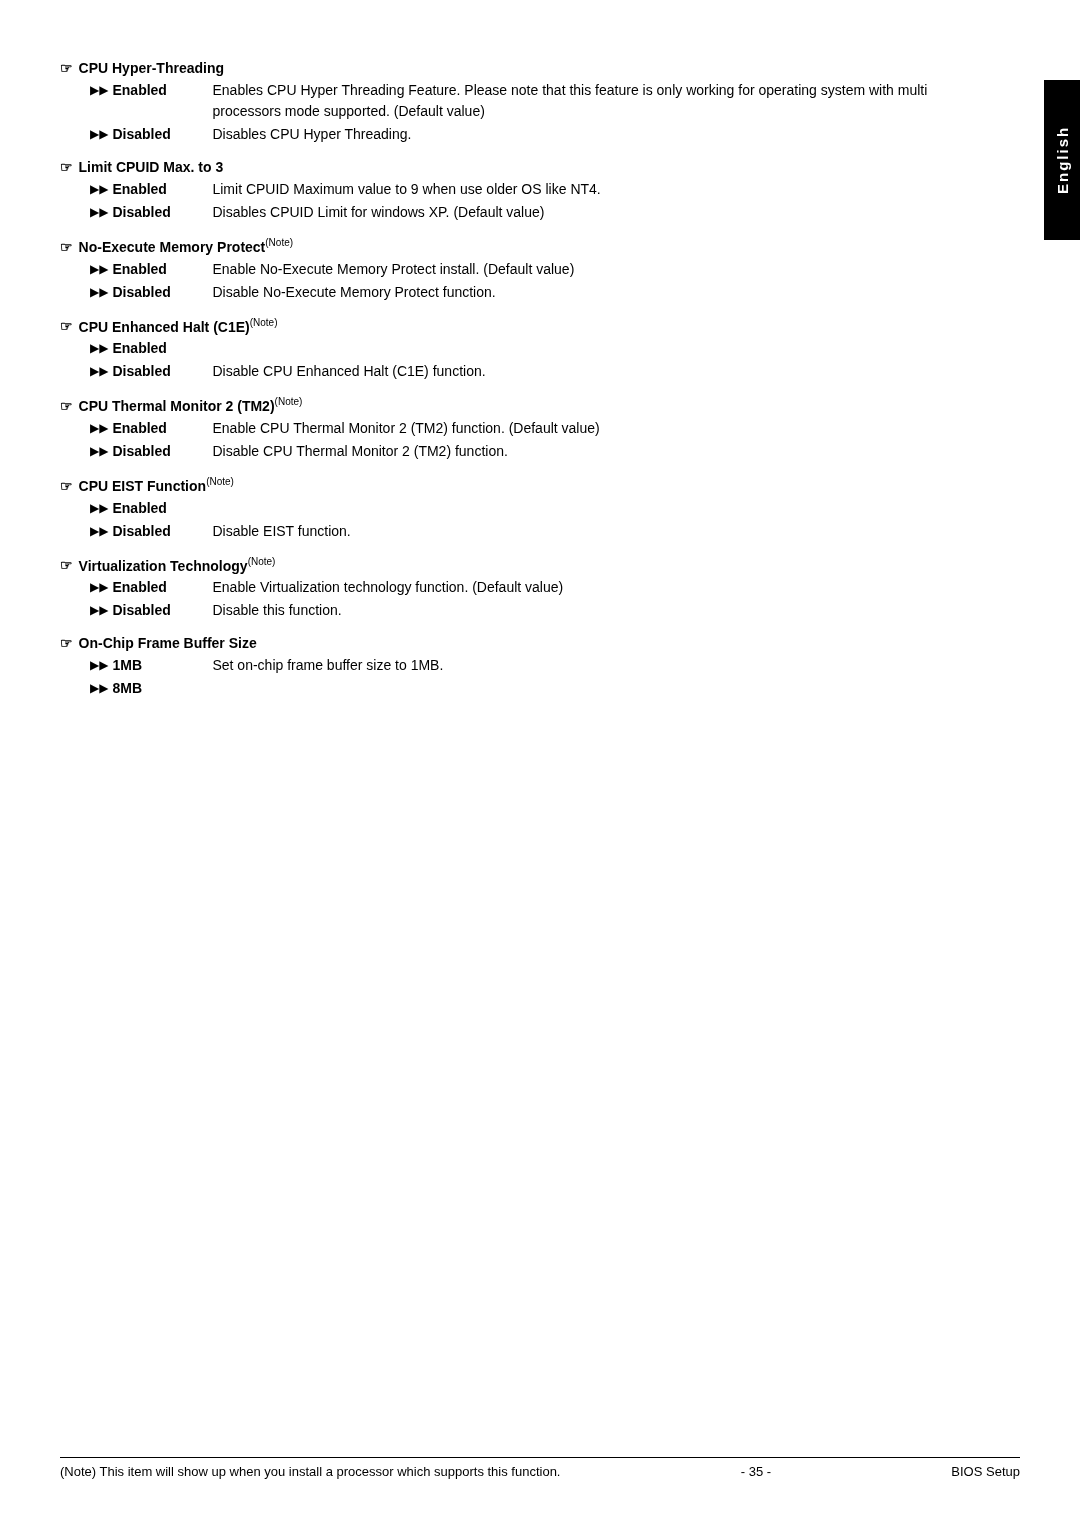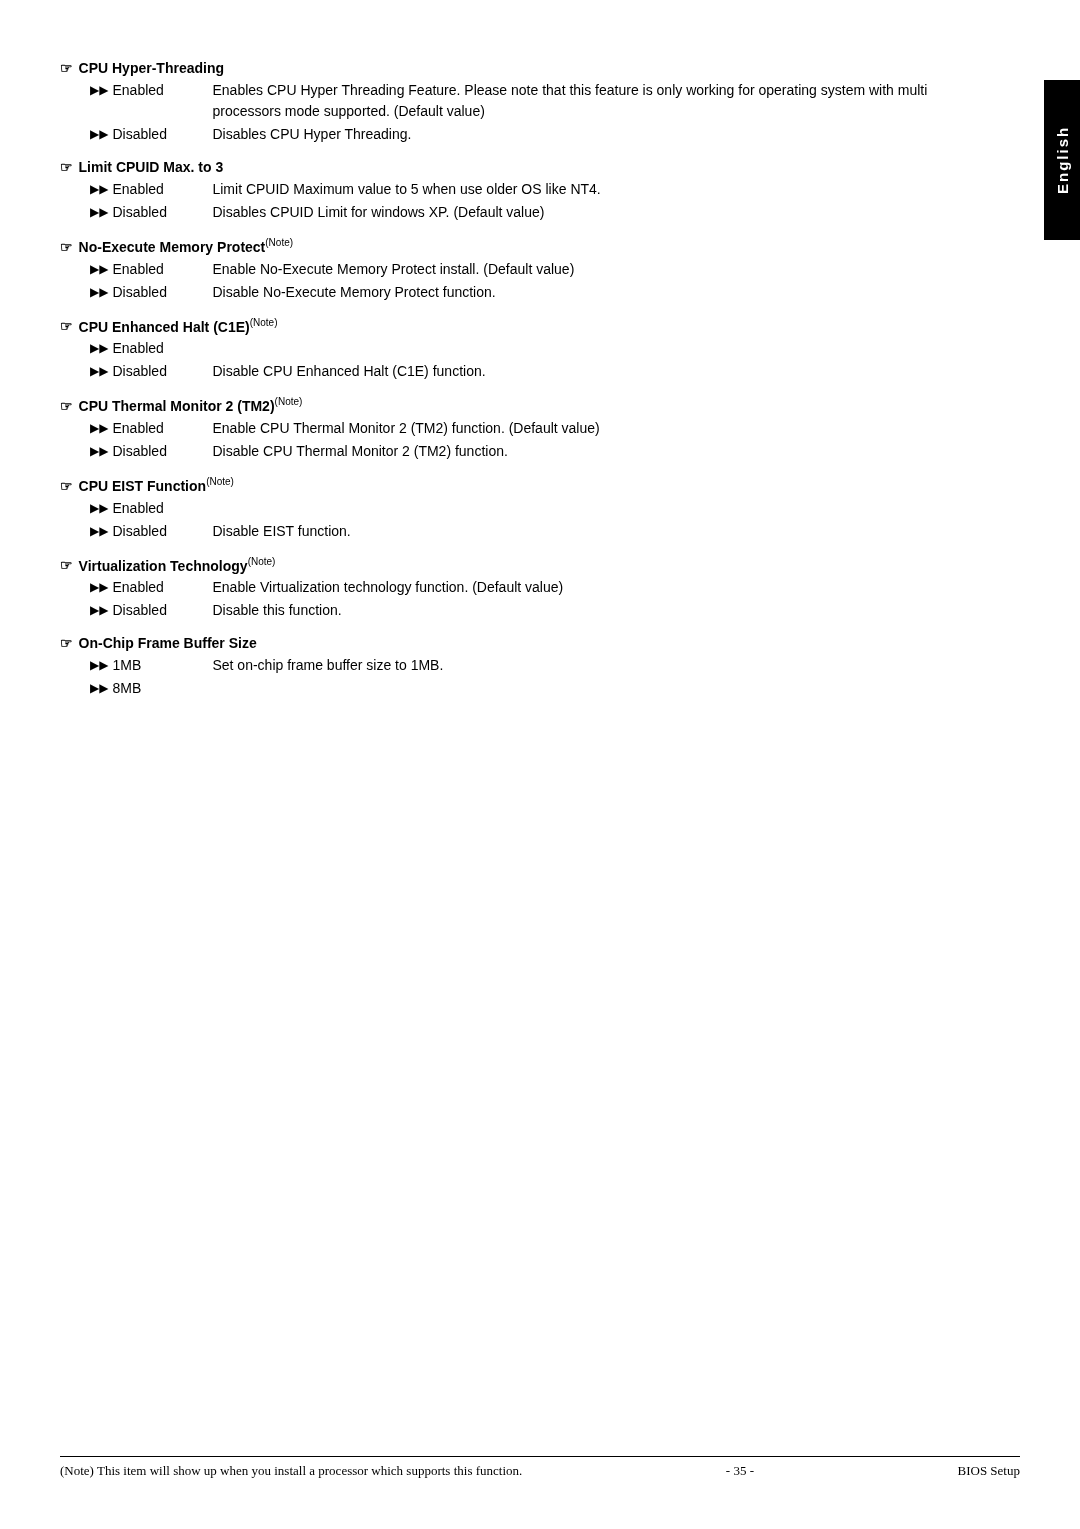--- a/index.html
+++ b/index.html
@@ -89,38 +89,37 @@
 
     .item-bullet {
       min-width: 16px;
       font-size: 12px;
       margin-right: 4px;
       margin-top: 1px;
     }
 
     .item-label {
       min-width: 100px;
-      font-weight: normal;
+      font-weight: bold;
     }
 
     .item-desc {
       flex: 1;
     }
 
     .footer-bottom {
       position: absolute;
       bottom: 50px;
       left: 60px;
       right: 60px;
       display: flex;
       justify-content: space-between;
       font-size: 13px;
       border-top: 1px solid #000;
       padding-top: 6px;
-      font-family: Liberation Serif, serif;
     }
   </style>
 </head>
 <body>
 
 <div class="page-container">
 
   <div class="sidebar-tab">
     <span>English</span>
   </div>
@@ -147,21 +146,21 @@
       </div>
       <div class="section">
         <div class="section-title">
           <span class="section-icon">☞</span>
           <span>Limit CPUID Max. to 3</span>
         </div>
         <div class="item-list">
           <div class="item-row">
             <span class="item-bullet">▶▶</span>
             <span class="item-label">Enabled</span>
-            <span class="item-desc">Limit CPUID Maximum value to 5 when use older OS like NT4.</span>
+            <span class="item-desc">Limit CPUID Maximum value to 9 when use older OS like NT4.</span>
           </div>
           <div class="item-row">
             <span class="item-bullet">▶▶</span>
             <span class="item-label">Disabled</span>
             <span class="item-desc">Disables CPUID Limit for windows XP. (Default value)</span>
           </div>
         </div>
       </div>
       <div class="section">
         <div class="section-title">

